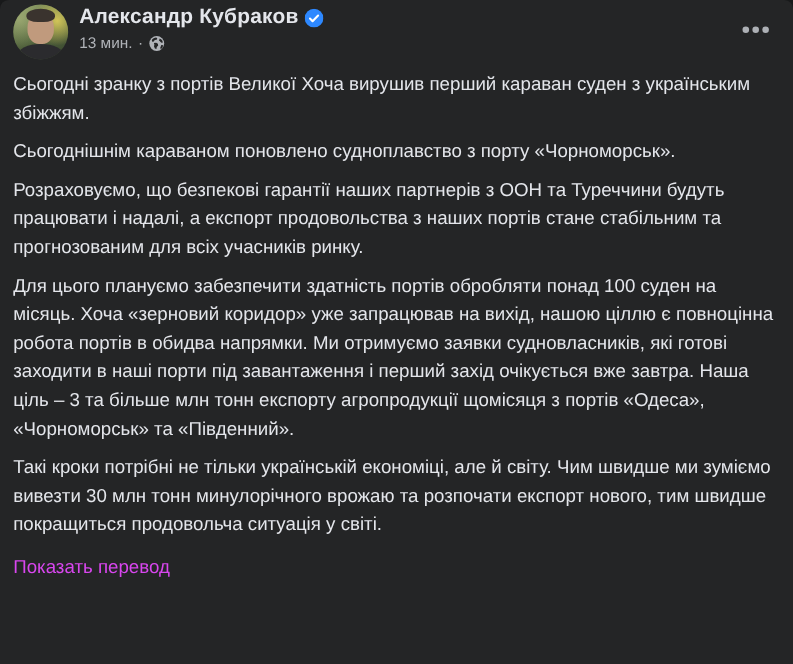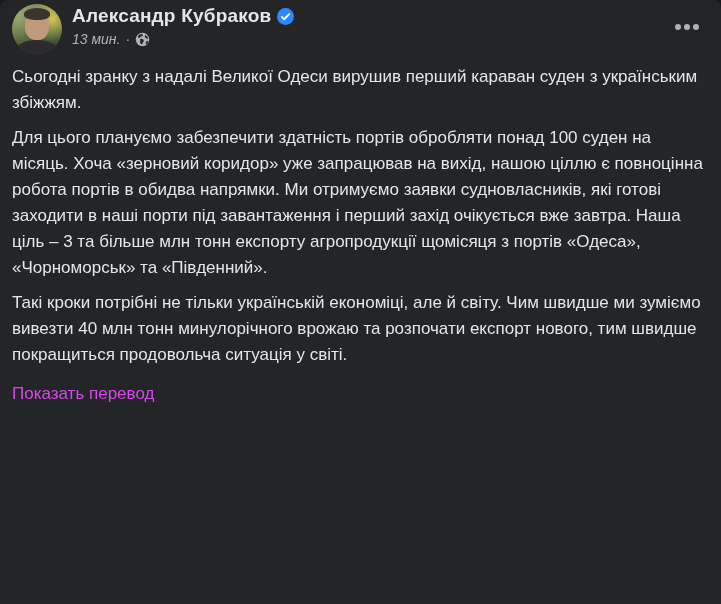--- a/index.html
+++ b/index.html
@@ -66,21 +66,21 @@
     text-decoration: none;
     cursor: pointer;
   }
   .verified-badge { width: 17px; height: 17px; display: block; }
   .meta-row {
     display: flex; align-items: center; gap: 5px;
     margin-top: 4px;
     color: #B0B3B8;
     font-size: 14px;
   }
-  .timestamp { cursor: pointer; font-style: italic; }
+  .timestamp { cursor: pointer; }
   .meta-dot { color: #B0B3B8; }
   .globe-icon { width: 15px; height: 15px; display: block; margin-top: 1px; }
   .more-button {
     position: absolute;
     right: 18px; top: 18px;
     display: flex; gap: 3px;
     padding: 6px 4px;
     border-radius: 6px;
     cursor: pointer;
   }
@@ -141,20 +141,22 @@
     </div>
 
     <div class="more-button">
       <i></i>
       <i></i>
       <i></i>
     </div>
   </div>
 
   <div class="post-content">
-    <p>Сьогодні зранку з надалі Великої Одеси вирушив перший караван суден з українським збіжжям.</p>
+    <p>Сьогодні зранку з портів Великої Хоча вирушив перший караван суден з українським збіжжям.</p>
+    <p>Сьогоднішнім караваном поновлено судноплавство з порту «Чорноморськ».</p>
+    <p>Розраховуємо, що безпекові гарантії наших партнерів з ООН та Туреччини будуть працювати і надалі, а експорт продовольства з наших портів стане стабільним та прогнозованим для всіх учасників ринку.</p>
     <p>Для цього плануємо забезпечити здатність портів обробляти понад 100 суден на місяць. Хоча «зерновий коридор» уже запрацював на вихід, нашою ціллю є повноцінна робота портів в обидва напрямки. Ми отримуємо заявки судновласників, які готові заходити в наші порти під завантаження і перший захід очікується вже завтра. Наша ціль – 3 та більше млн тонн експорту агропродукції щомісяця з портів «Одеса», «Чорноморськ» та «Південний».</p>
-    <p>Такі кроки потрібні не тільки українській економіці, але й світу. Чим швидше ми зуміємо вивезти 40 млн тонн минулорічного врожаю та розпочати експорт нового, тим швидше покращиться продовольча ситуація у світі.</p>
+    <p>Такі кроки потрібні не тільки українській економіці, але й світу. Чим швидше ми зуміємо вивезти 30 млн тонн минулорічного врожаю та розпочати експорт нового, тим швидше покращиться продовольча ситуація у світі.</p>
   </div>
 
   <span class="translate-link">Показать перевод</span>
 
 </div>
 
 </body></html>

